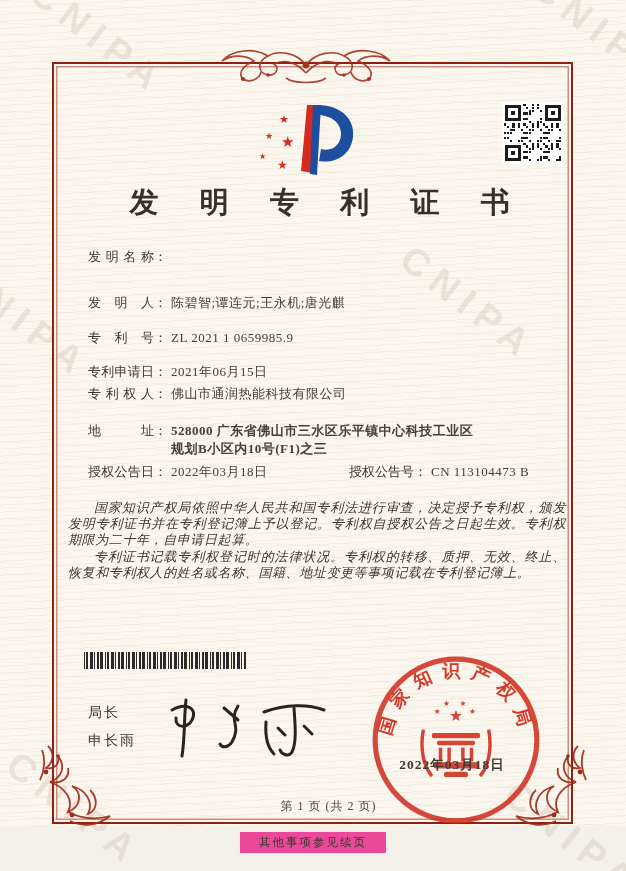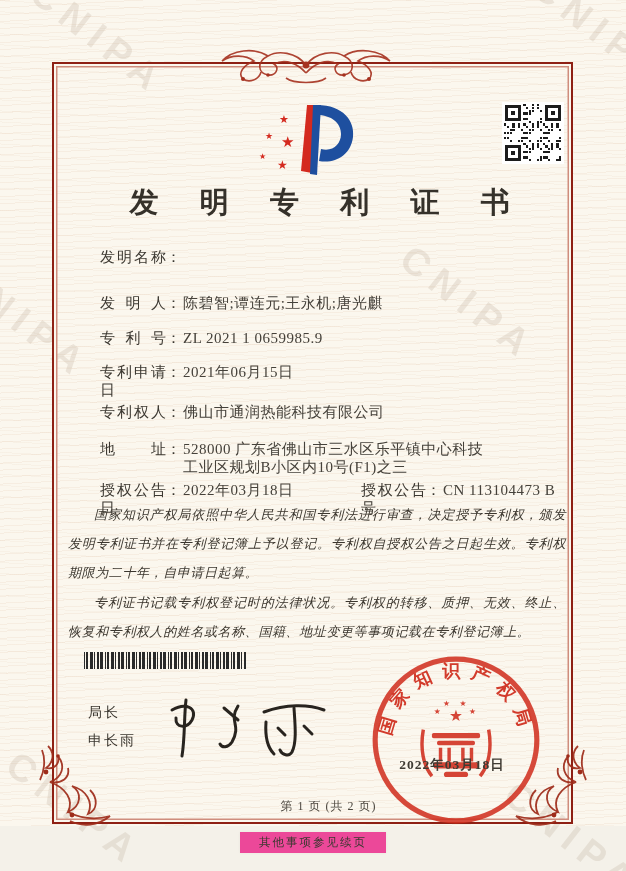--- a/index.html
+++ b/index.html
@@ -36,34 +36,34 @@
   .ornament{position:absolute; z-index:3;}
   .content{position:absolute; left:0; top:0; width:626px; height:871px; z-index:4;}
   .cert-no{position:absolute; left:82px; top:100px; font-size:13px; letter-spacing:2.5px; color:#46413a;}
   .qr{position:absolute; left:502px; top:102px; width:62px; height:62px;}
   .logo{position:absolute; left:255px; top:101px; width:102px; height:78px;}
   .title{
     position:absolute; left:52px; top:183px; width:521px; text-align:center;
     font-size:29px; font-weight:bold; letter-spacing:17px; padding-left:31px;
     box-sizing:border-box; color:#35312a;
   }
-  .fields{position:absolute; left:100px; top:248px; width:482px; font-size:15px; line-height:18px;}
+  .fields{position:absolute; left:88px; top:248px; width:482px; font-size:13px; line-height:18px;}
   .frow{display:flex; align-items:flex-start;}
   .flabel{display:inline-block; width:66px; text-align:justify; text-align-last:justify; flex:0 0 66px; color:#3c3831;}
   .fcolon{display:inline-block; width:17px; flex:0 0 17px;}
   .fvalue{display:inline-block; color:#45413a; letter-spacing:.5px;}
   .mb1{margin-bottom:28px;} .mb2{margin-bottom:17px;} .mb3{margin-bottom:16px;}
   .mb4{margin-bottom:4px;} .mb5{margin-bottom:19px;} .mb6{margin-bottom:5px;}
-  .addr-val{width:312px;}
+  .addr-val{width:312px;font-weight:bold;}
   .grant-row{position:relative;}
   .grant-right{position:absolute; left:261px; top:0; display:flex;}
   .grant-right .flabel{width:65px; flex:0 0 65px;}
   .paras{
     position:absolute; left:68px; top:500px; width:498px;
-    font-size:13px; line-height:29px; text-align:justify;
+    font-size:13px; line-height:16px; text-align:justify;
     font-style:italic; color:#3b362e; letter-spacing:.6px;
   }
   .paras p{margin:0; text-indent:2em;}
   .paras p + p{margin-top:1px;}
   .barcode{position:absolute; left:84px; top:652px; width:164px; height:17px;}
   .director-title{position:absolute; left:88px; top:704px; font-size:14px; letter-spacing:2px;}
   .director-name{position:absolute; left:88px; top:732px; font-size:14px; letter-spacing:2px;}
   .signature{position:absolute; left:152px; top:690px; width:182px; height:72px;}
   .seal{position:absolute; left:370px; top:654px; width:172px; height:172px; mix-blend-mode:multiply; opacity:.95;}
   .seal-date{

